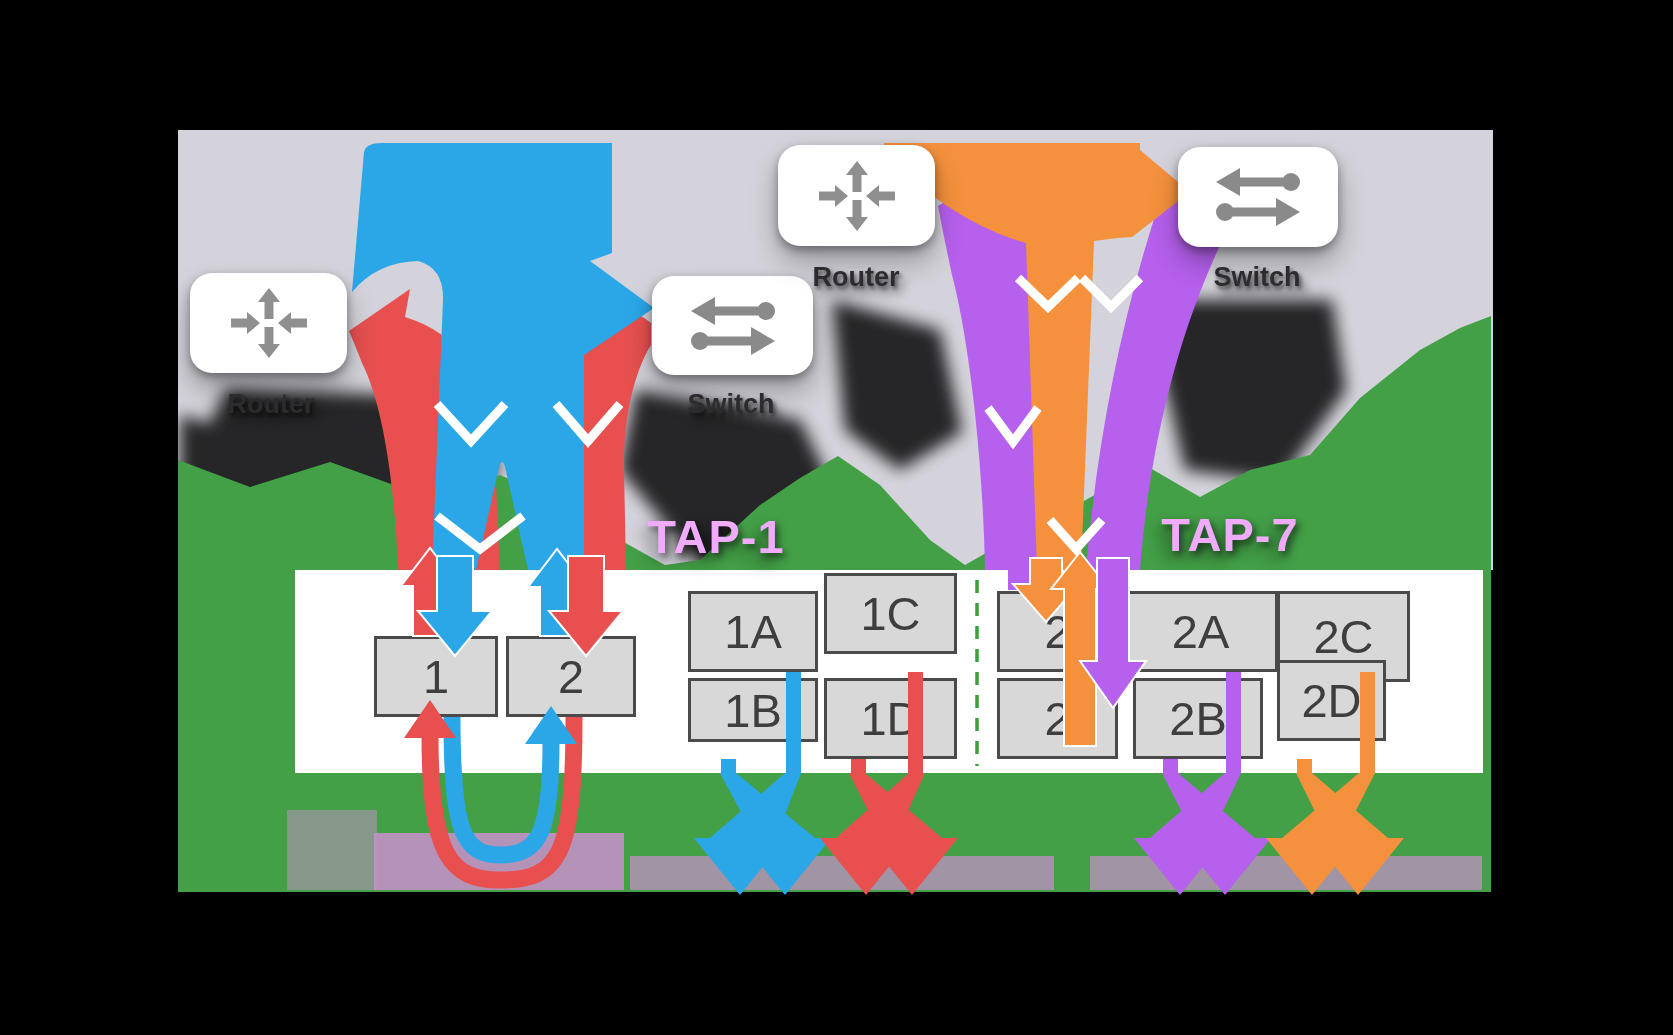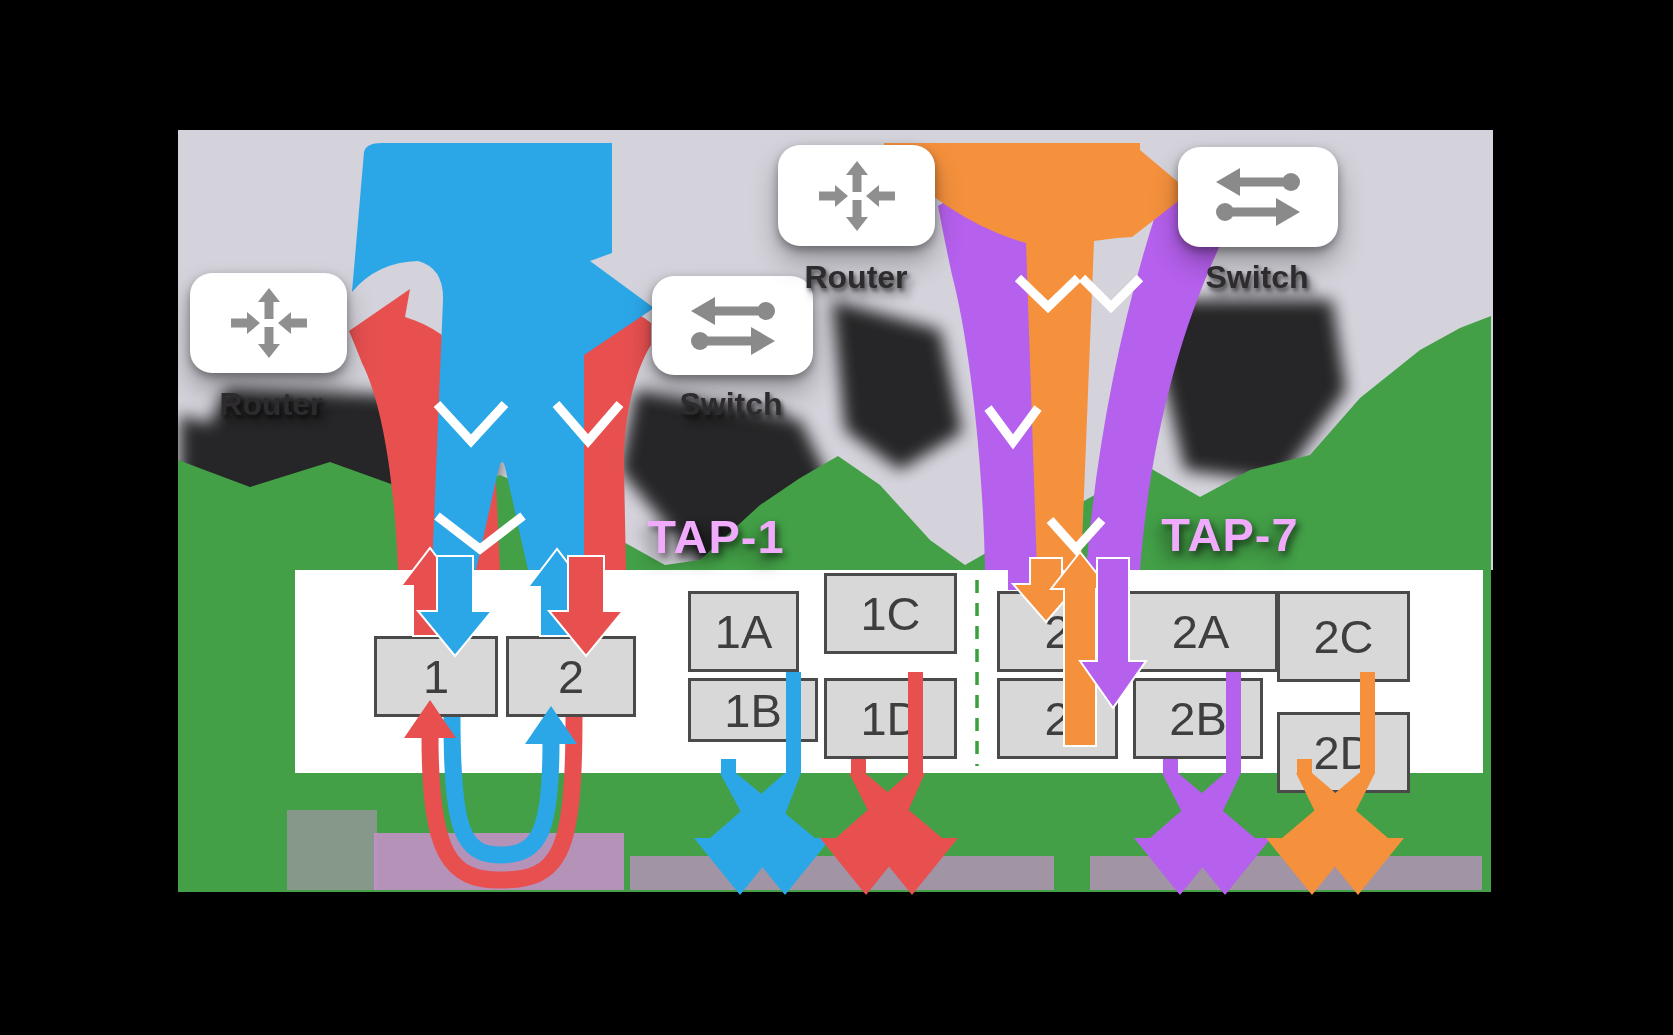--- a/index.html
+++ b/index.html
@@ -11,21 +11,21 @@
          font-family:"Liberation Sans",sans-serif;}
   svg.layer{position:absolute;left:0;top:0;}
   #bg-layer{z-index:1;}
   #fg-layer{z-index:3;}
   .port{position:absolute;box-sizing:border-box;background:var(--port-fill);
         border:3px solid var(--port-border);display:flex;align-items:center;justify-content:center;
         font-size:47px;color:#3e3e3e;z-index:2;}
   .tap-label{position:absolute;transform:translate(-50%,-50%);font-size:47px;font-weight:700;
         color:#f0abfc;z-index:2;letter-spacing:1px;
         text-shadow:3px 4px 7px rgba(0,0,0,.55), -6px 10px 16px rgba(0,0,0,.45);}
-  .dev-label{position:absolute;transform:translate(-50%,-50%);font-size:32px;font-weight:700;
+  .dev-label{position:absolute;transform:translate(-50%,-50%);font-size:27px;font-weight:700;
         color:#2d2b2e;z-index:6;filter:blur(.5px);
         text-shadow:2px 3px 4px rgba(0,0,0,.6), 6px 9px 10px rgba(0,0,0,.45);}
   .card{position:absolute;background:#fff;border-radius:22px;z-index:5;
         display:flex;align-items:center;justify-content:center;
         box-shadow:0 4px 10px rgba(0,0,0,.35), 0 16px 28px rgba(0,0,0,.28);}
 </style>
 </head>
 <body>
 
 <div class="stage">
@@ -61,31 +61,31 @@
       <rect x="502" y="833" width="122" height="57" opacity="0.85"></rect>
       <rect x="630" y="856" width="424" height="34" opacity="0.7"></rect>
       <rect x="1090" y="856" width="392" height="34" opacity="0.7"></rect>
       <rect x="287" y="810" width="90" height="80" opacity="0.5"></rect>
     </g>
   </svg>
 
   <div class="port" style="left:374px;top:636px;width:124px;height:81px">1</div>
   <div class="port" style="left:506px;top:636px;width:130px;height:81px">2</div>
 
-  <div class="port" style="left:688px;top:591px;width:111px;height:81px">1A</div>
+  <div class="port" style="left:688px;top:591px;width:130px;height:81px">1A</div>
   <div class="port" style="left:824px;top:573px;width:133px;height:81px">1C</div>
   <div class="port" style="left:688px;top:678px;width:130px;height:64px">1B</div>
   <div class="port" style="left:824px;top:678px;width:133px;height:81px">1D</div>
 
   <div class="port" style="left:997px;top:591px;width:121px;height:81px">2</div>
   <div class="port" style="left:997px;top:678px;width:121px;height:81px">2</div>
   <div class="port" style="left:1123px;top:591px;width:155px;height:81px">2A</div>
   <div class="port" style="left:1277px;top:591px;width:133px;height:91px">2C</div>
   <div class="port" style="left:1133px;top:678px;width:130px;height:81px">2B</div>
-  <div class="port" style="left:1277px;top:712px;width:133px;height:81px">2D</div>
+  <div class="port" style="left:1277px;top:660px;width:109px;height:81px">2D</div>
 
   <div class="tap-label" style="left:716px;top:536px">TAP-1</div>
   <div class="tap-label" style="left:1230px;top:534px">TAP-7</div>
 
   <svg id="fg-layer" class="layer" width="1673" height="1035">
 
     <g>
       <rect x="786" y="672" width="15" height="101" fill="#2ba7e8"></rect>
       <rect x="721" y="759" width="15" height="14" fill="#2ba7e8"></rect>
       <rect x="908" y="672" width="15" height="101" fill="#e85050"></rect>

